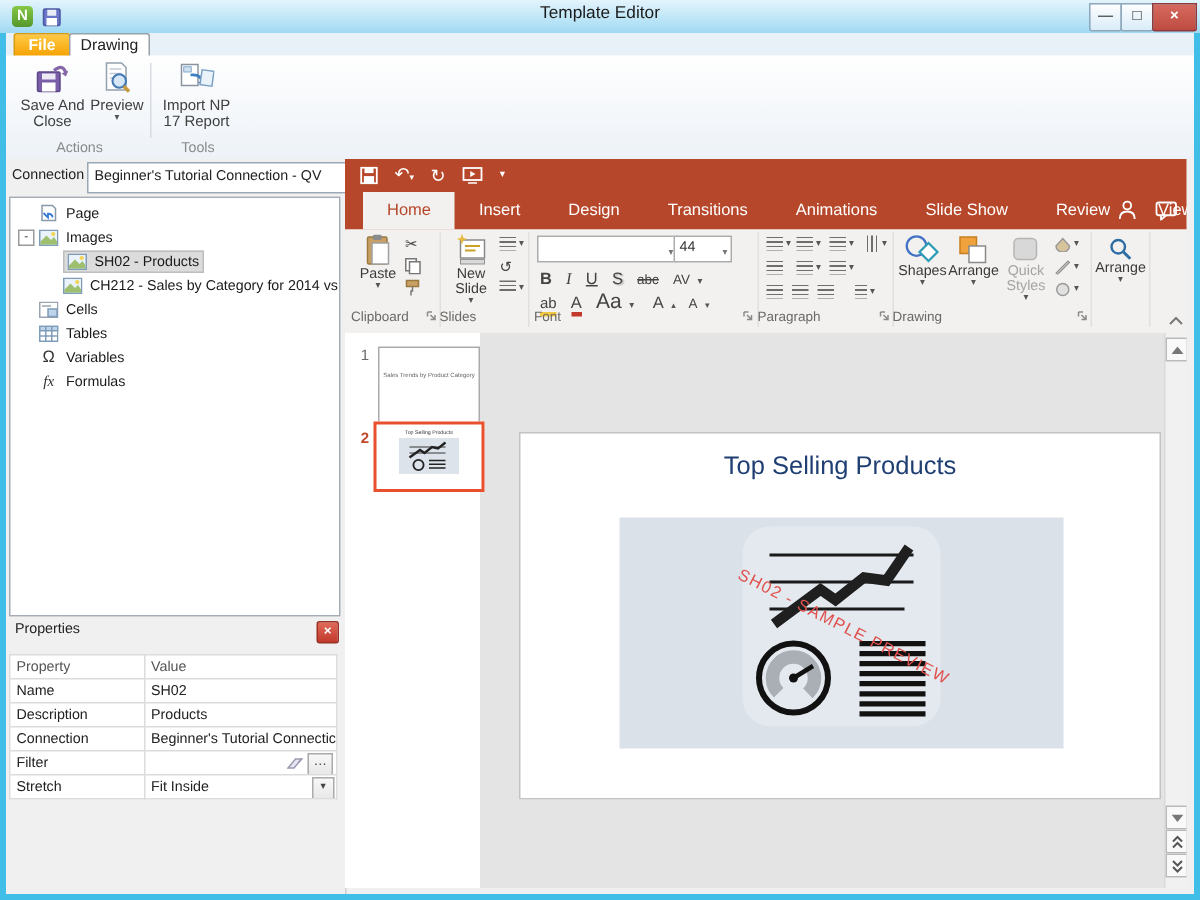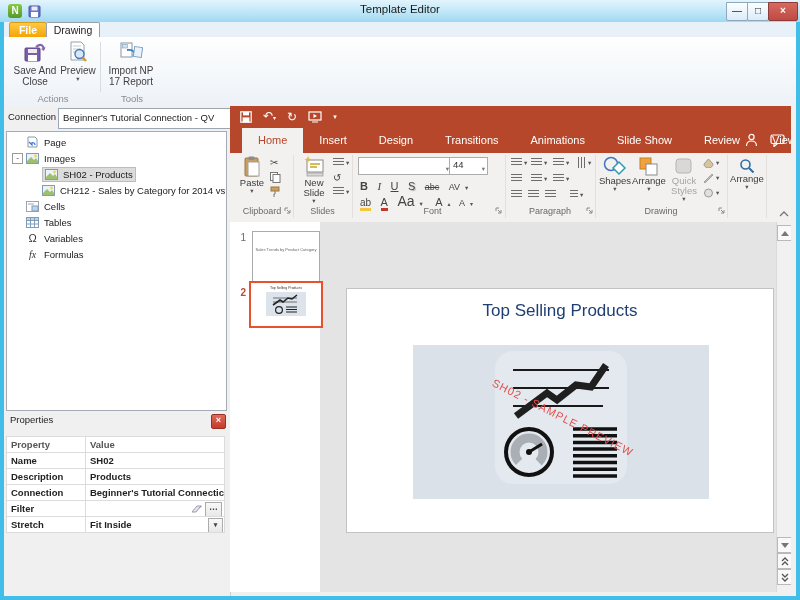--- a/index.html
+++ b/index.html
@@ -35,33 +35,33 @@
   .trow .lab{padding:1px 2px}
   .trow.sel .labwrap{background:#DCDCDC;border:1px solid #BDBDBD}
   .labwrap{display:flex;align-items:center;border:1px solid transparent}
   .expander{position:absolute;left:5px;top:3px;width:9px;height:9px;border:1px solid #9a9a9a;background:#fff;
             font-size:8px;line-height:7px;text-align:center;color:#333}
   .ticon{margin:0 3px 0 0;flex:0 0 auto}
   .ind0{padding-left:19px}.ind1{padding-left:35px}
   .props-title{left:10px;top:414px;font-size:9.5px;color:#222}
   .props-close{left:211px;top:414px;width:13px;height:13px;background:linear-gradient(#E06A5A,#C23A2B);border:1px solid #993024;border-radius:2px;color:#fff;font-size:9px;line-height:11px;text-align:center;font-weight:bold}
   table.props{position:absolute;left:6px;top:436px;width:219px;border-collapse:collapse;font-size:9.5px;color:#222;background:#fff}
-  table.props td,table.props th{border:1px solid #DCDCDC;height:15px;padding:0 0 0 4px;font-weight:bold;text-align:left;white-space:nowrap;overflow:hidden}
+  table.props td,table.props th{border:1px solid #DCDCDC;height:15px;padding:0 0 0 4px;font-weight:normal;text-align:left;white-space:nowrap;overflow:hidden}
   table.props th{color:#555}
   table.props td.pcol{width:104px}
   .cellbtn{position:absolute;top:1px;height:13px;background:linear-gradient(#F8F8F8,#E8E8E8);border:1px solid #ABABAB;text-align:center;color:#444}
   
   .ppqat{left:230px;top:106px;width:561px;height:22px;background:#B7472A;color:#fff;display:flex;align-items:center;padding-left:10px;gap:11px}
   .ppqat span{font-size:12px;line-height:12px}
   .pptabs{left:230px;top:128px;width:561px;height:25px;background:#B7472A;display:flex;align-items:flex-end;padding-left:12px}
   .pptab{padding:0 16px;line-height:25px;font-size:11px;color:#fff;white-space:nowrap}
   .pptab.sel{background:#F2F1EF;color:#B7472A}
   .ppribbon{left:230px;top:153px;width:561px;height:69px;background:#F2F1EF;border-bottom:1px solid #D8D6D3}
   .gdiv{top:155px;width:1px;height:63px;background:#E2E0DD}
-  .pglabel{top:206px;font-size:9px;color:#6b6966;text-align:center}
+  .pglabel{top:206px;font-size:9px;color:#6b6966;text-align:left}
   .ppbig{display:flex;flex-direction:column;align-items:center;font-size:9.5px;color:#3b3b3b;line-height:10px;text-align:center}
   .dd{font-size:6.5px;color:#555;line-height:6px}
   .ic-lines{display:inline-block;width:11px;height:9px;background:repeating-linear-gradient(to bottom,#6d6d6d 0,#6d6d6d 1px,transparent 1px,transparent 3px)}
   .miniic{position:absolute;display:flex;align-items:center;gap:2px;font-size:10px;color:#444}
   .fontbox{position:absolute;background:#fff;border:1px solid #ACACAC;font-size:9.5px;color:#333;line-height:14px;padding:0 3px}
   .fglyph{font-size:11px;color:#444;margin-right:5px}
   
   .thumbs{left:230px;top:222px;width:90px;height:370px;background:#fff}
   .slidenum{font-size:10px;color:#6a6a6a;width:12px;text-align:right}
   .thumb1{left:252px;top:231px;width:66px;height:38px;background:#fff;border:1px solid #ABABAB;font-size:4px;color:#666;text-align:center;padding-top:15px}

